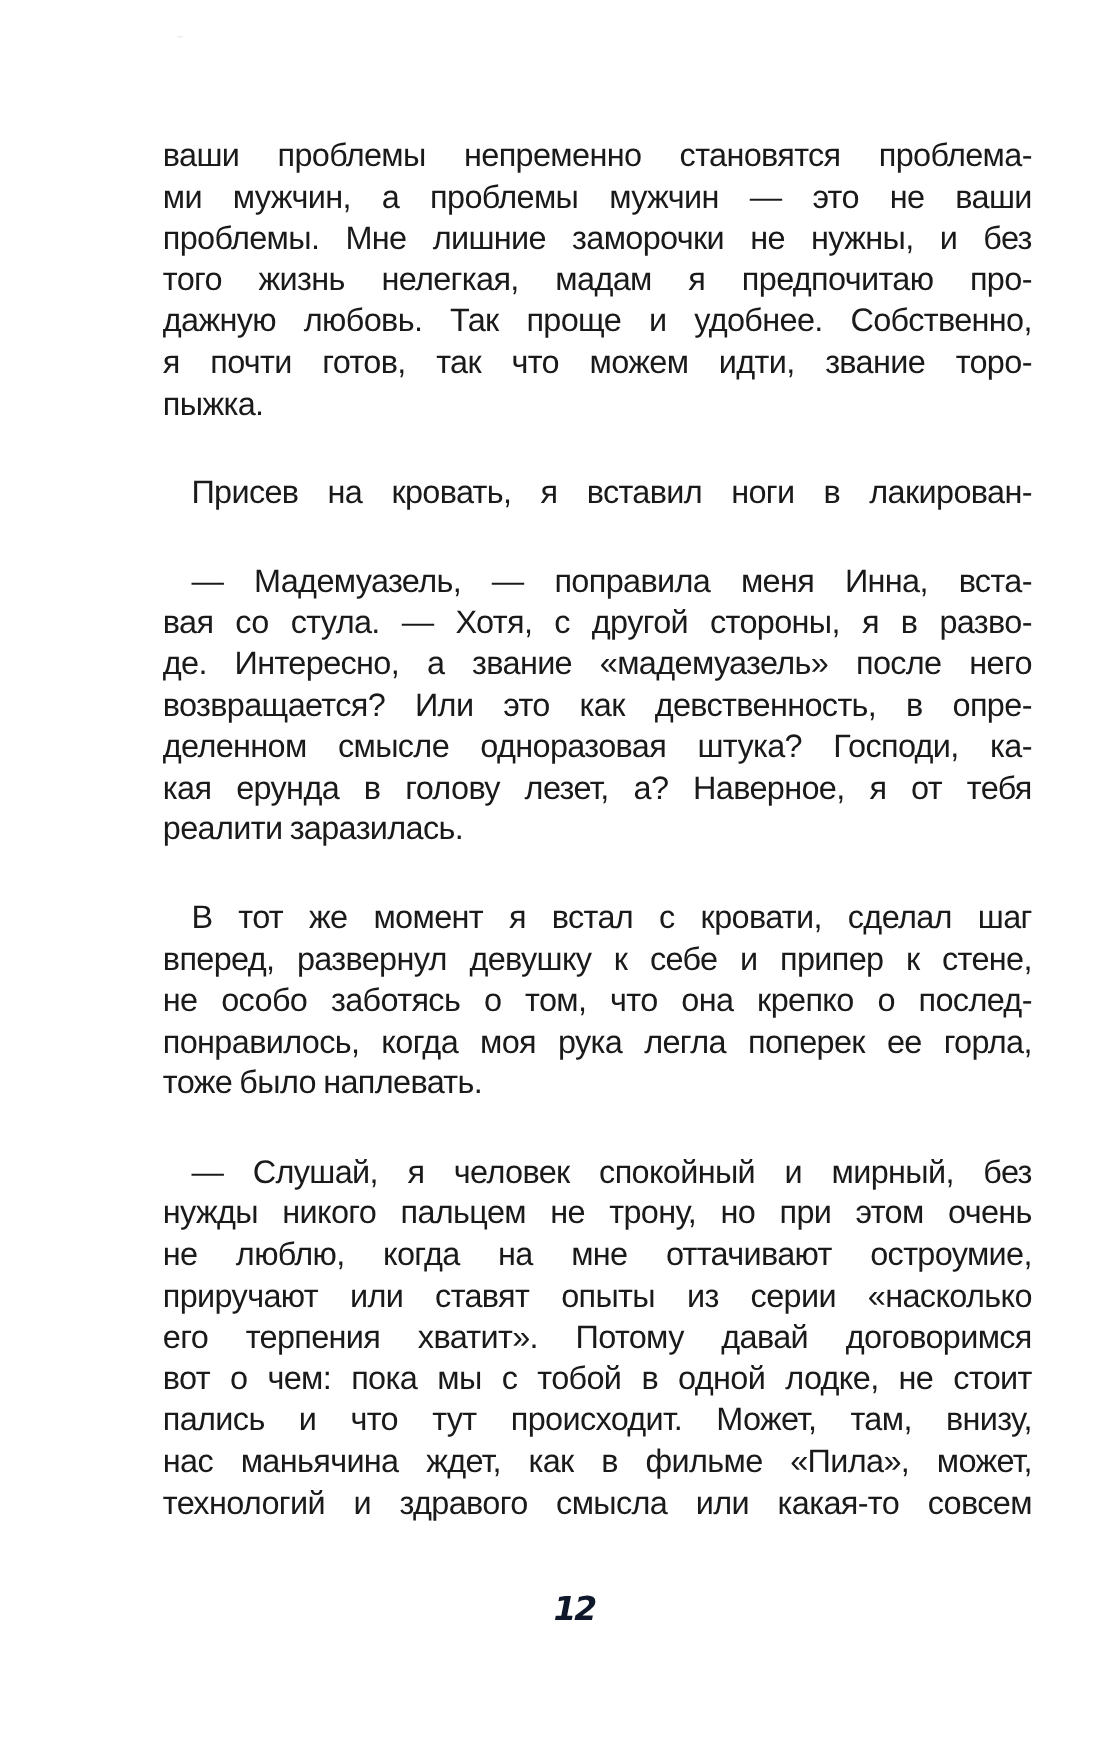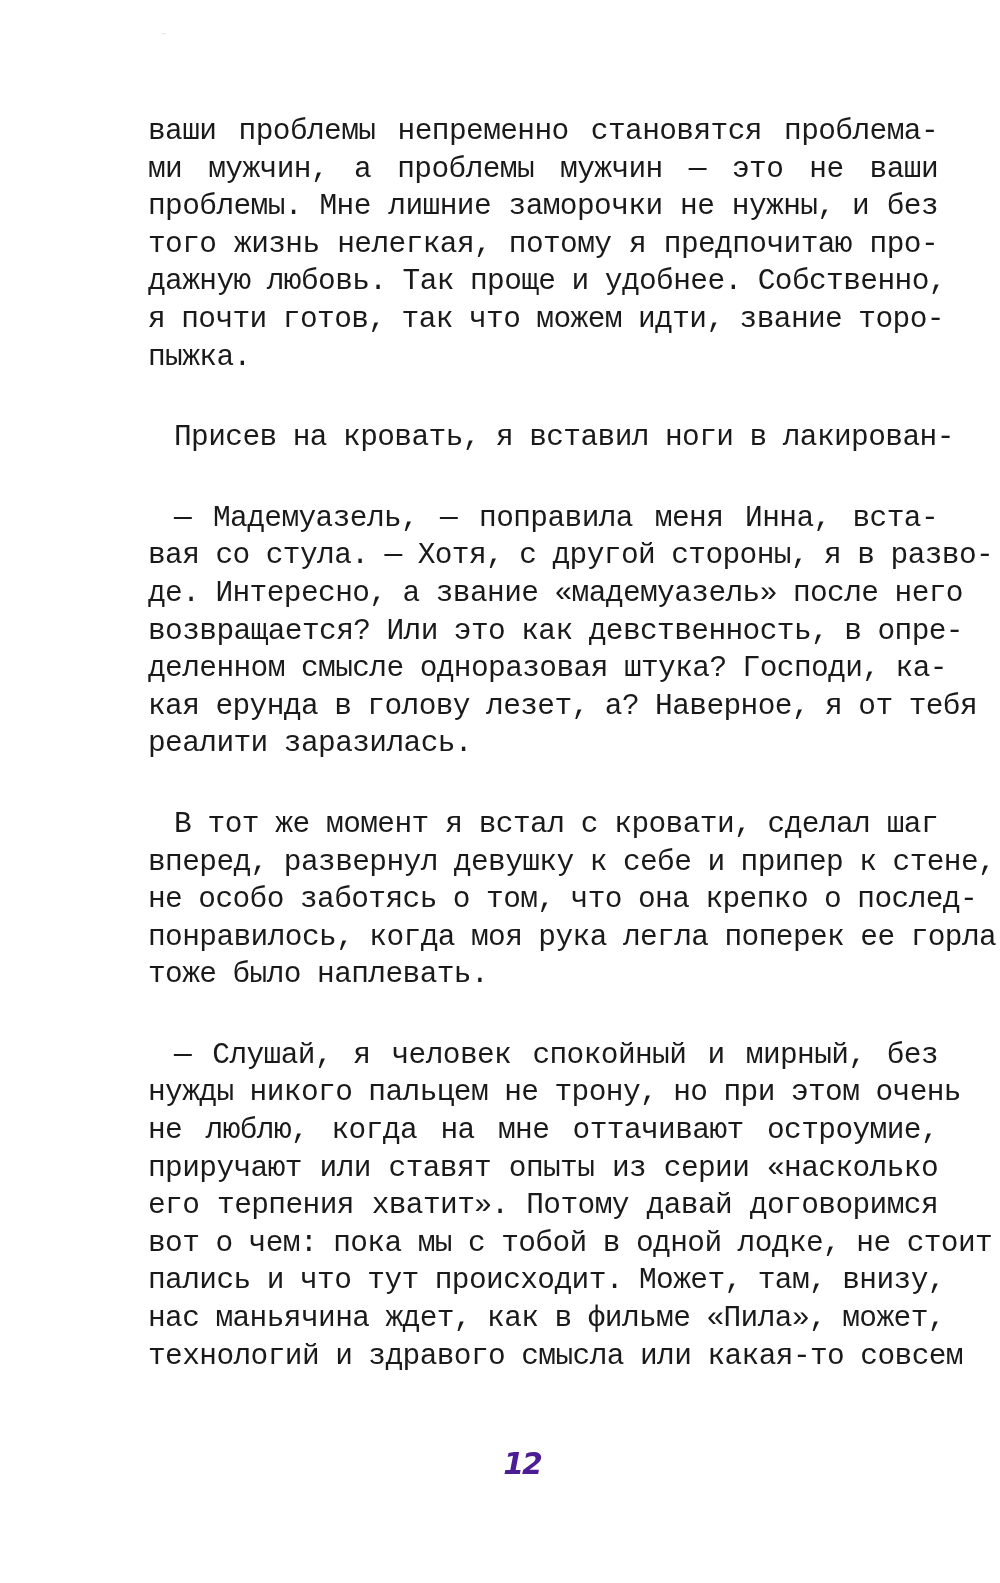--- a/index.html
+++ b/index.html
@@ -18,23 +18,23 @@
       position: absolute;
       left: 0;
       top: 0;
       width: 1000px;
       height: 1583px;
       background: #ffffff;
     }
     .text-block {
       position: absolute;
       left: 148px;
-      top: 113px;
+      top: 123px;
       width: 790px;
-      font-family: Liberation Mono, monospace;
+      font-family: Liberation Sans, sans-serif;
       font-size: 29.5px;
       line-height: 37.6px;
       letter-spacing: -0.6px;
       word-spacing: -1px;
     }
     .line {
       display: block;
       white-space: nowrap;
       text-align: justify;
       text-align-last: justify;
@@ -52,21 +52,21 @@
       position: absolute;
       left: 0;
       width: 1000px;
       top: 1446px;
       text-align: center;
       font-family: "DejaVu Sans", "Liberation Sans", sans-serif;
       font-weight: bold;
       font-style: italic;
       font-size: 30px;
       letter-spacing: -2px;
-      color: #4c1d95;
+      color: #0f172a;
       padding-left: 44px;
       box-sizing: border-box;
     }
     .speck {
       position: absolute;
       left: 161px;
       top: 33px;
       width: 5px;
       height: 1px;
       background: #e6e6e6;
@@ -74,21 +74,21 @@
   </style>
 </head>
 <body>
 
 <div class="page">
   <div class="speck"></div>
   <div class="text-block" id="text-block">
       <span class="line">ваши проблемы непременно становятся проблема-</span>
       <span class="line">ми мужчин, а проблемы мужчин — это не ваши</span>
       <span class="line">проблемы. Мне лишние заморочки не нужны, и без</span>
-      <span class="line">того жизнь нелегкая, потому я предпочитаю про-</span>
+      <span class="line">того жизнь нелегкая, мадам я предпочитаю про-</span>
       <span class="line">дажную любовь. Так проще и удобнее. Собственно,</span>
       <span class="line">я почти готов, так что можем идти, звание торо-</span>
       <span class="line last">пыжка.</span>
       <span class="line indent">Присев на кровать, я вставил ноги в лакирован-</span>
       <span class="line indent">— Мадемуазель, — поправила меня Инна, вста-</span>
       <span class="line">вая со стула. — Хотя, с другой стороны, я в разво-</span>
       <span class="line">де. Интересно, а звание «мадемуазель» после него</span>
       <span class="line">возвращается? Или это как девственность, в опре-</span>
       <span class="line">деленном смысле одноразовая штука? Господи, ка-</span>
       <span class="line">кая ерунда в голову лезет, а? Наверное, я от тебя</span>

